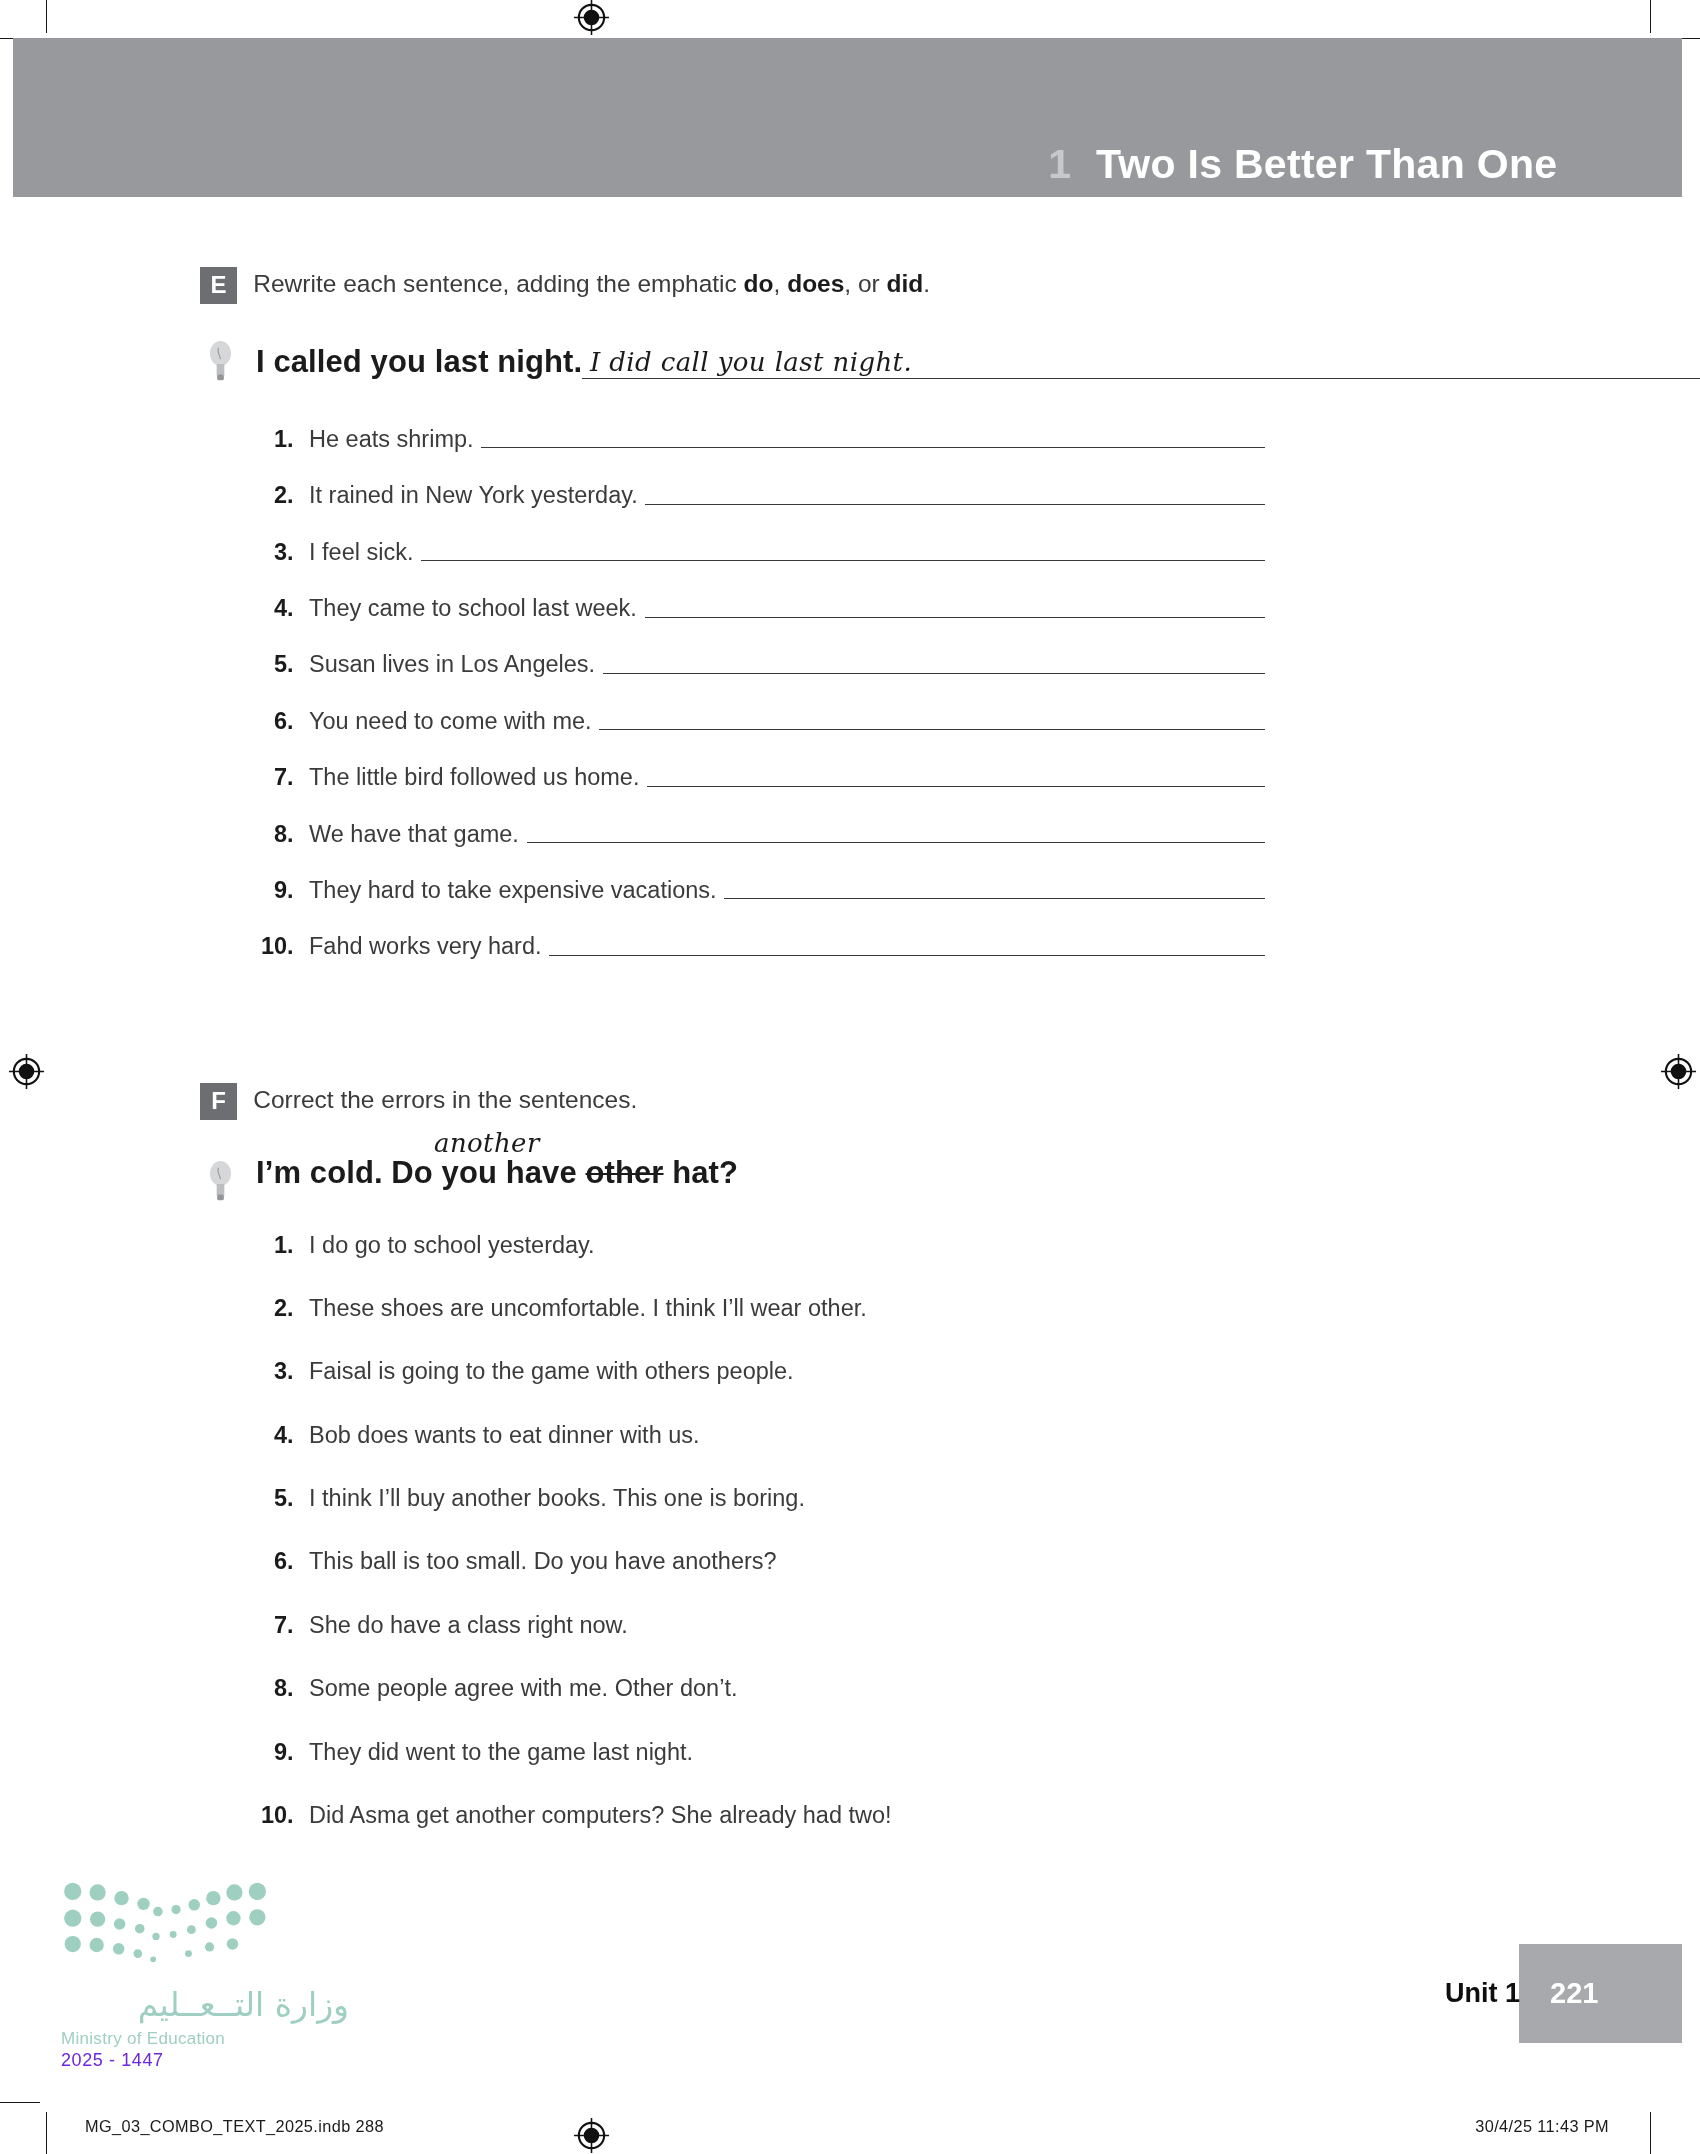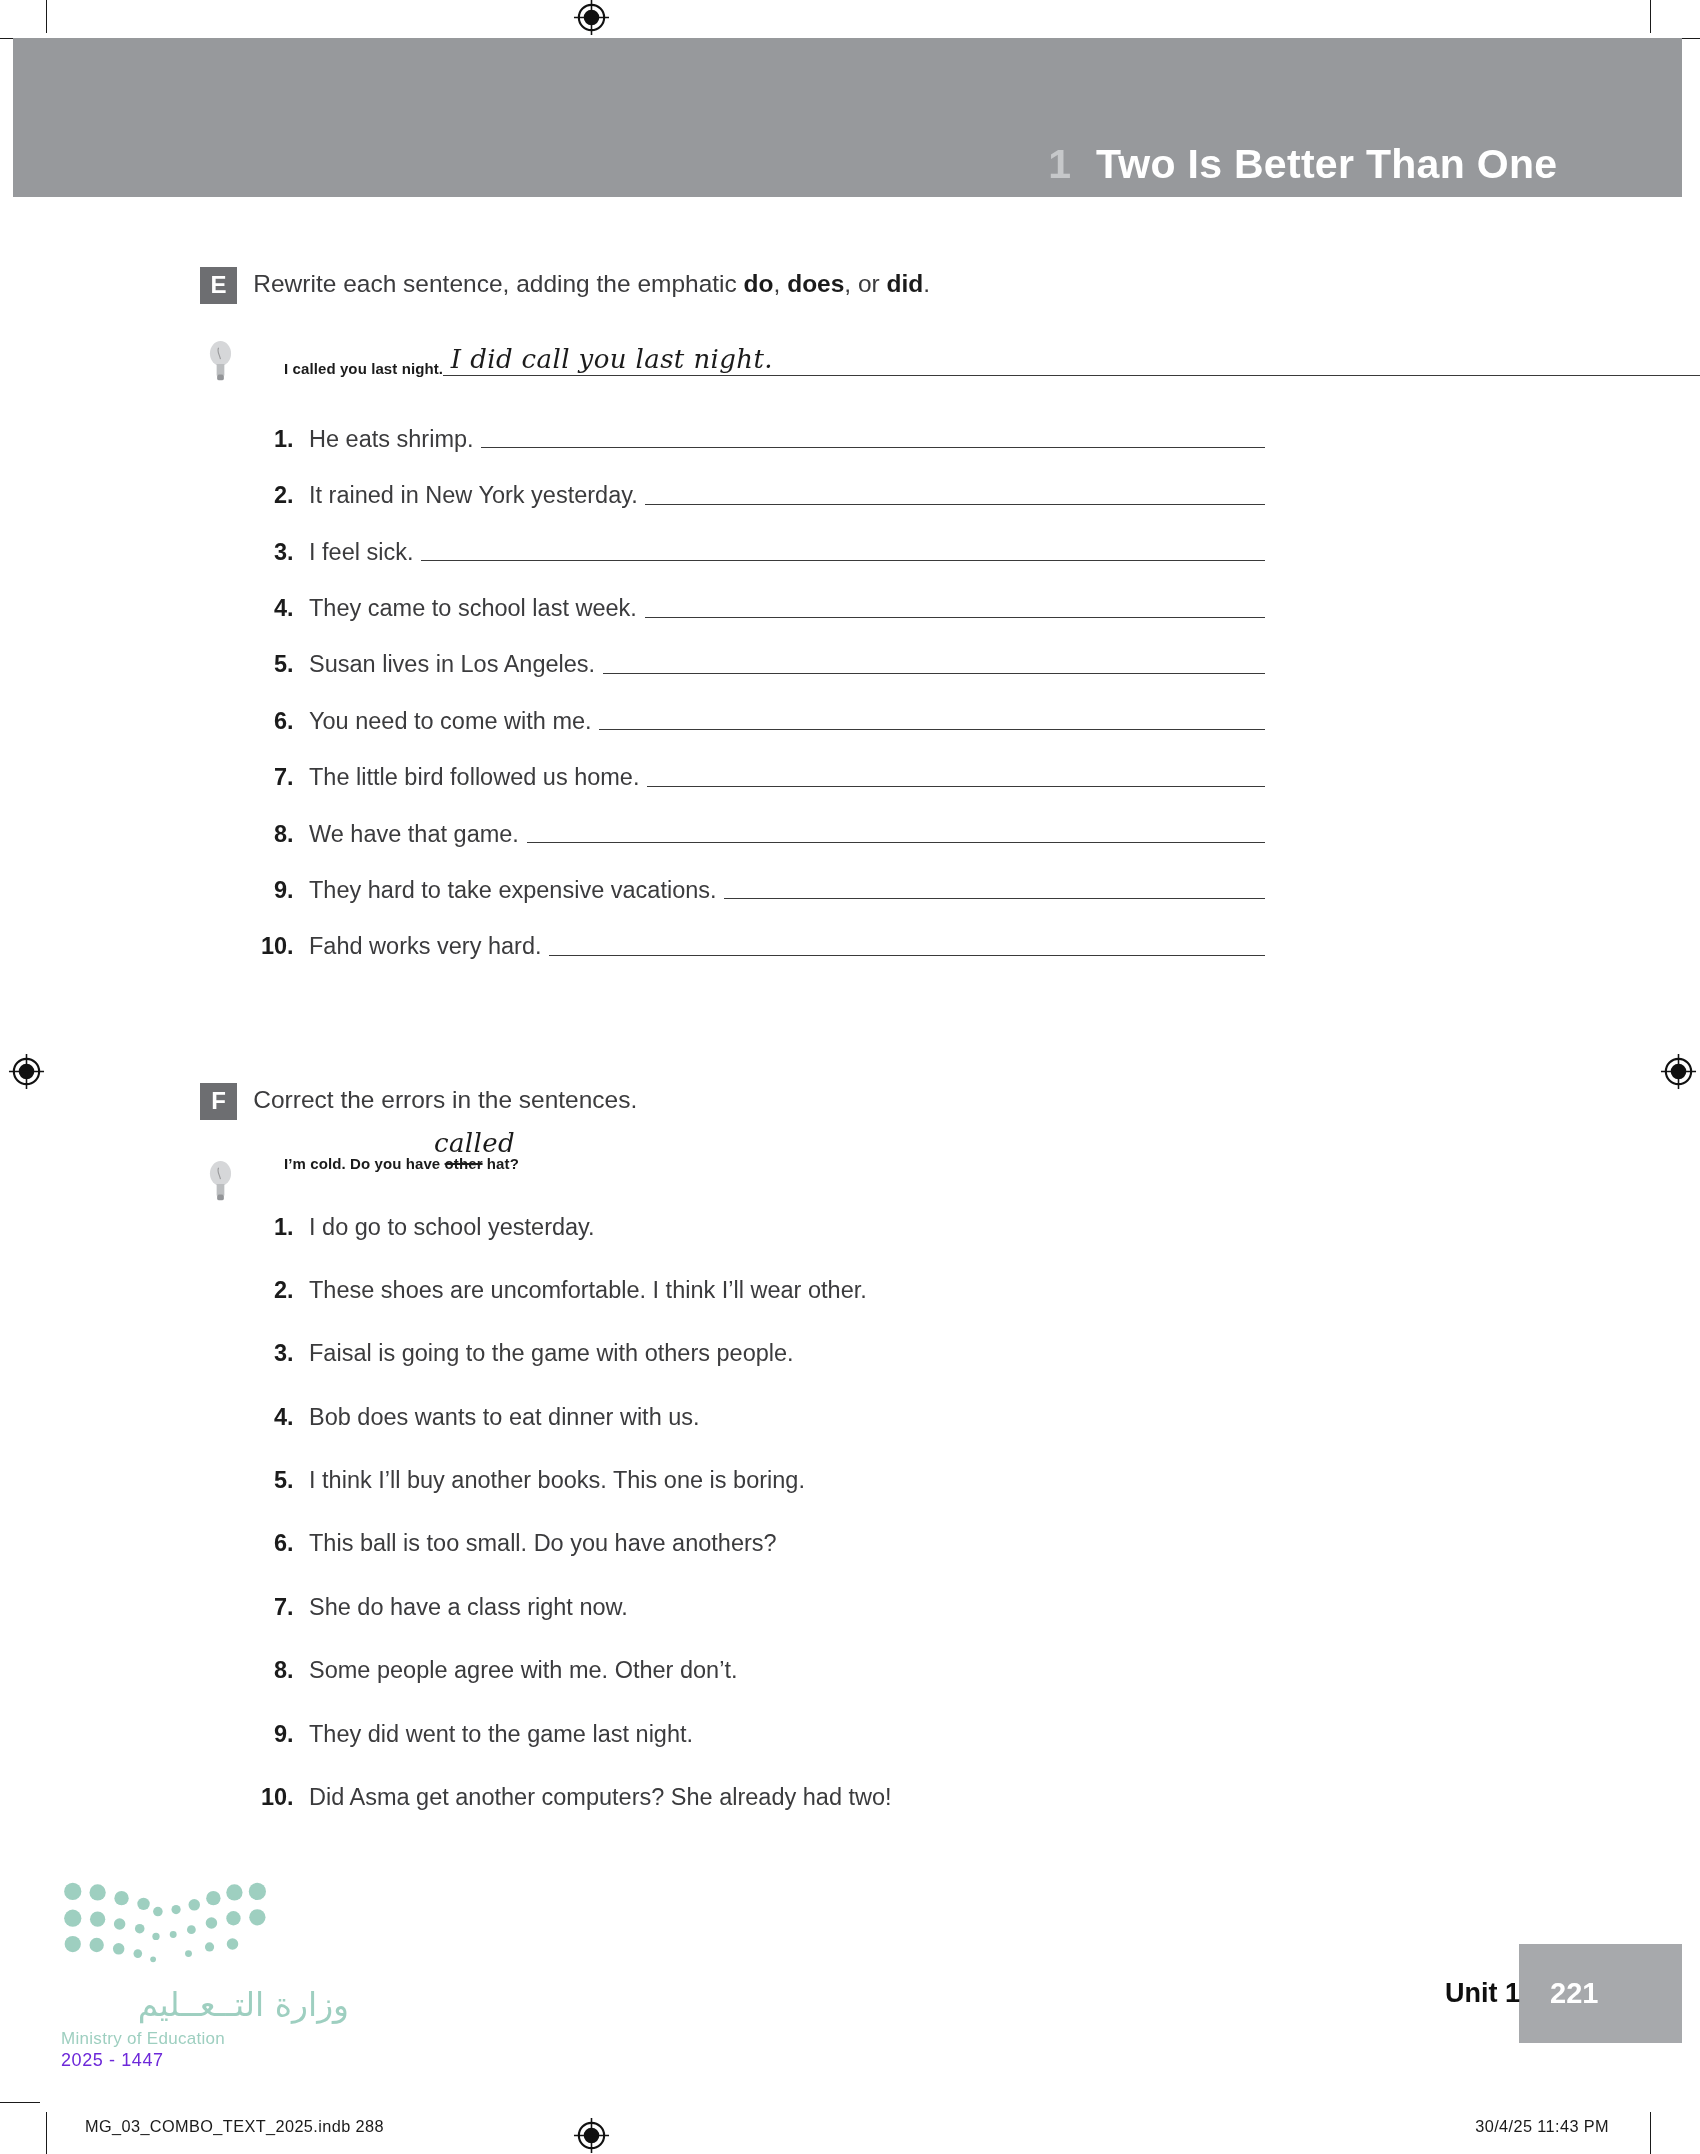--- a/index.html
+++ b/index.html
@@ -62,23 +62,22 @@
   .example-row {
     position: relative; padding-left: 256px; margin-top: 40px;
     min-height: 44px;
   }
   .bulb {
     position: absolute; left: 208px; top: -3.8px;
     width: 25px; height: 42px;
   }
   .bulb svg { display:block; }
   .example-prompt {
-    font-size: 15px; font-weight: 700; color: #1b1b1b;
+    font-size: 31px; font-weight: 700; color: #1b1b1b;
     letter-spacing: 0.1px;
-    margin-left: 28px;
   }
   .example-inline { display: flex; align-items: flex-end; }
   .hand-answer {
     font-family: "DejaVu Serif", serif;
     font-style: italic; font-size: 26px; color: #1b1b1b;
     white-space: nowrap; padding: 0 5.8px 1px 7.7px;
     letter-spacing: 0.4px;
   }
   .hand-answer-wrap {
     display: flex; align-items: flex-end; flex: 1 1 auto;
@@ -310,21 +309,21 @@
 
       <div class="f-example">
         <div class="bulb" style="top:5.8px;">
           <svg viewBox="0 0 26 44" xmlns="http://www.w3.org/2000/svg">
             <ellipse cx="13" cy="14" rx="11" ry="13" fill="#d6d7d9"></ellipse>
             <rect x="9" y="25" width="8" height="12" fill="#bcbec0"></rect>
             <rect x="9.5" y="36" width="7" height="6" rx="2" fill="#939598"></rect>
             <path d="M11 8 C9 12, 12 15, 13 20" stroke="#9a9a9c" stroke-width="1.2" fill="none"></path>
           </svg>
         </div>
-        <span class="f-hand-above">called</span>
+        <span class="f-hand-above">another</span>
         <span class="example-prompt"><span>I’m cold. Do you have </span><span class="strike">other</span><span> hat?</span></span>
       </div>
 
       <div class="items items-noline" style="margin-top:40px;">
         <div class="item-row" style="margin-top:0;">
           <span class="item-num">1.</span>
           <span class="item-text">I do go to school yesterday.</span>
         </div>
         <div class="item-row">
           <span class="item-num">2.</span>

